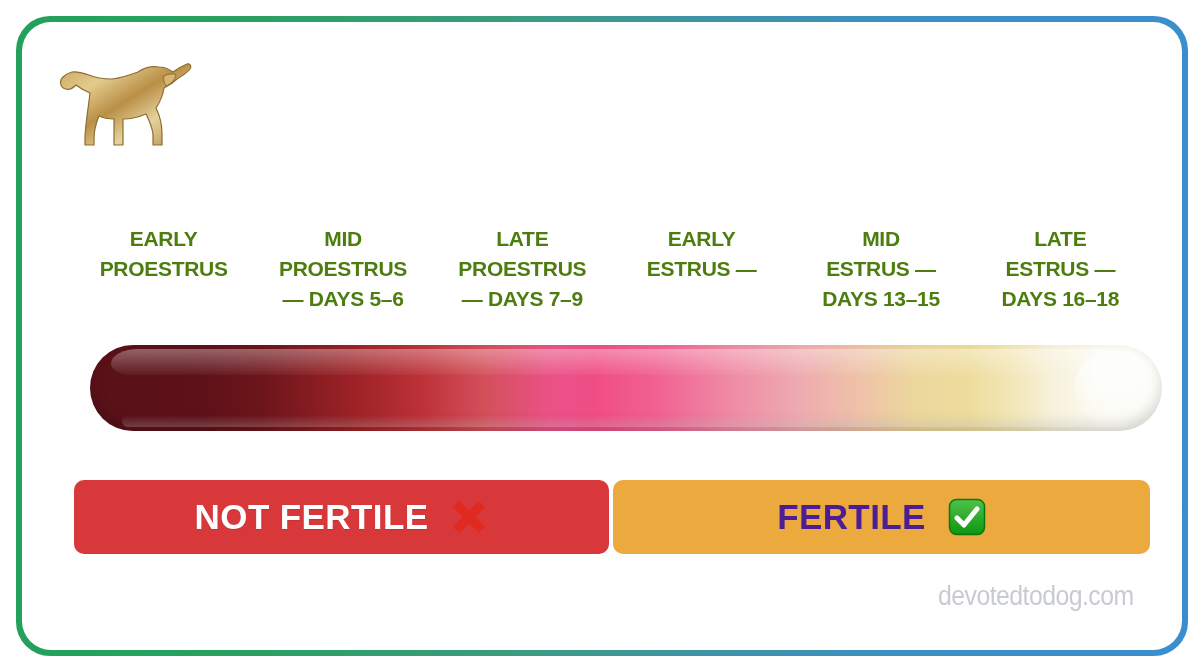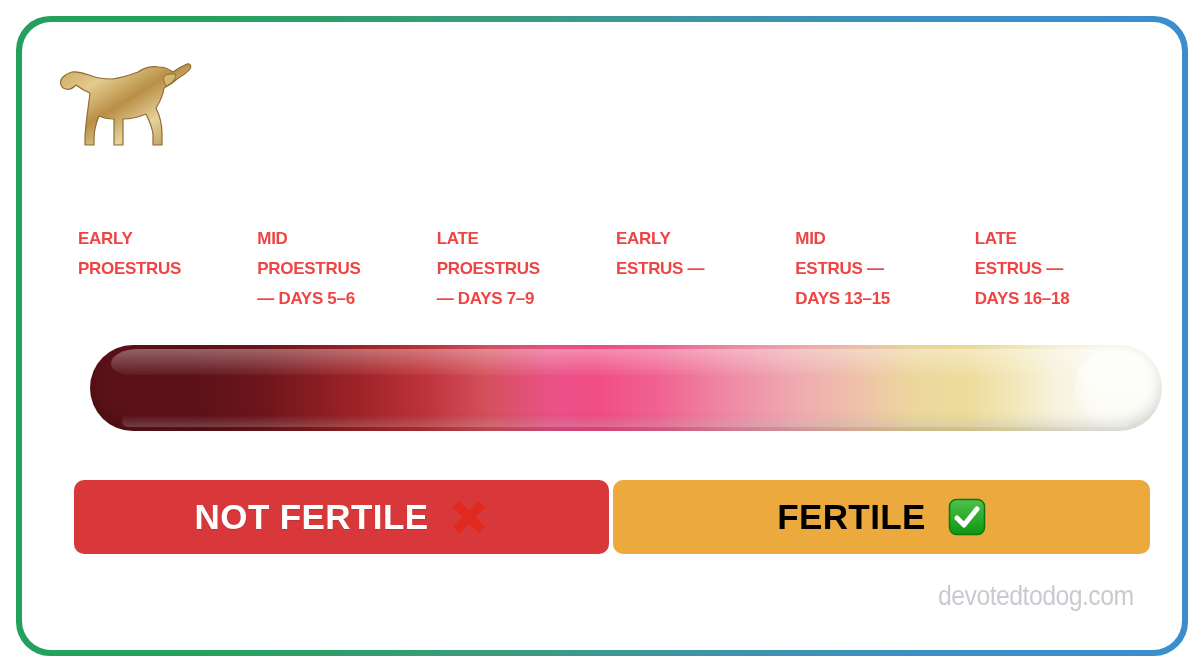--- a/index.html
+++ b/index.html
@@ -50,24 +50,24 @@
   
   .labels {
     position: absolute;
     left: 52px;
     top: 202px;
     width: 1076px;
     display: flex;
   }
   .label-col {
     flex: 1 1 0;
-    text-align: left;
-    color: #ef4444;
+    text-align: center;
+    color: #4d7c0f;
     font-weight: bold;
-    font-size: 17px;
+    font-size: 21px;
     line-height: 30px;
     letter-spacing: -0.3px;
     padding: 0 4px;
     box-sizing: border-box;
   }
   .label-col .ln { display: block; white-space: nowrap; }
 
   
   .bar-wrap {
     position: absolute;
@@ -164,21 +164,21 @@
   }
   .fert-not {
     flex: 0 0 535px;
     background: #d9383b;
     color: #ffffff;
     text-shadow: 0 1px 1px rgba(0,0,0,0.12);
   }
   .fert-yes {
     flex: 1 1 auto;
     background: #eba93e;
-    color: #000000;
+    color: #4c1d95;
   }
   .fert-label { display: inline-block; }
   .fert-icon {
     display: inline-block;
     margin-left: 14px;
     vertical-align: -5px;
   }
   .fert-icon svg { display: block; }
 
   

